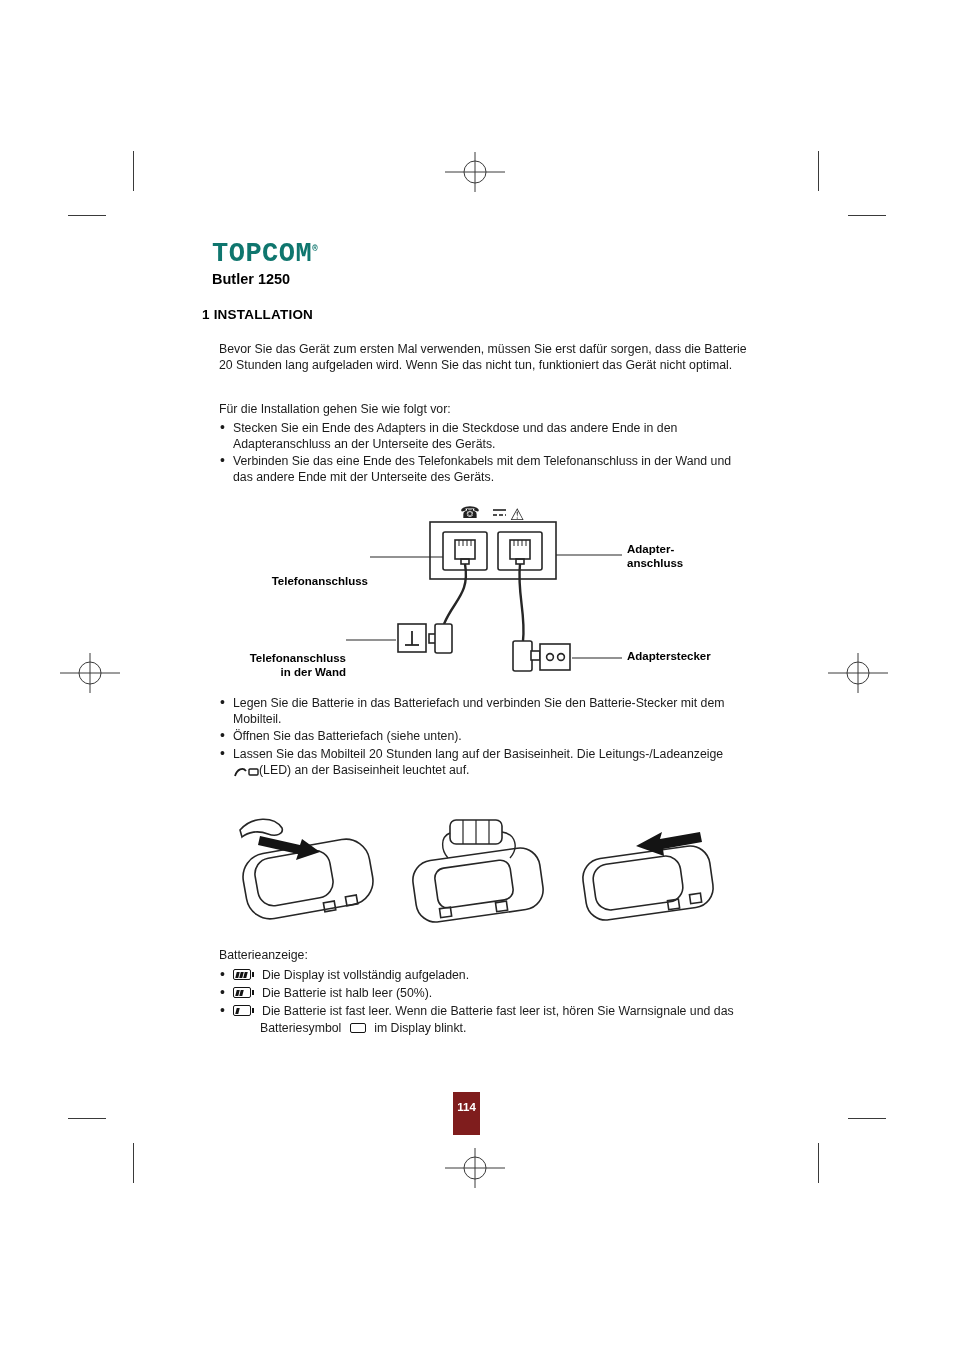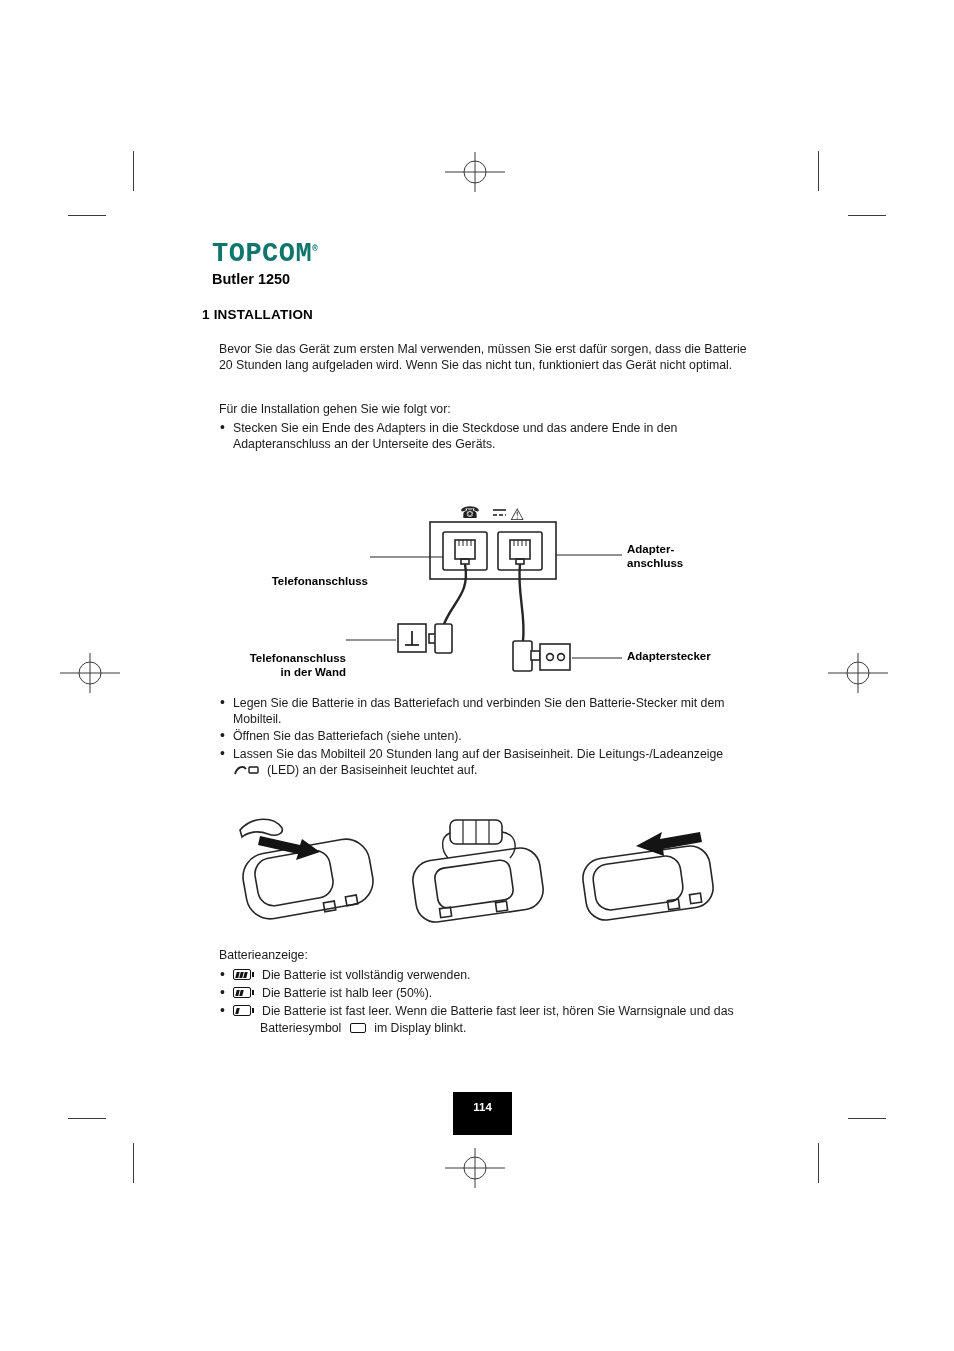--- a/index.html
+++ b/index.html
@@ -16,41 +16,41 @@
   .brand{font-weight:900;font-size:27px;letter-spacing:.5px;color:#0f766e;line-height:1;font-family:Liberation Mono, monospace;}
   .brand sup{font-size:9px;font-weight:700;vertical-align:10px;}
   .model{font-weight:700;font-size:14.5px;color:#000;margin-top:3px;}
 
   
   .title{font-weight:700;font-size:13.5px;letter-spacing:.2px;color:#000;}
   .body-text{font-size:12.3px;line-height:15.6px;}
   ul.bullets{list-style:none;margin:0;padding:0;width:530px;font-size:12.3px;line-height:15.6px;}
   ul.bullets>li{position:relative;padding-left:14px;margin-bottom:2px;}
   ul.bullets>li::before{content:"\2022";position:absolute;left:1px;top:-1px;font-size:14px;}
-  .led-line{display:flex;gap:8px;margin-top:1px;}
+  .led-line{display:flex;align-items:center;margin-top:1px;}
 
   
   .dlabel{position:absolute;font-weight:700;font-size:11.5px;line-height:13.5px;color:#000;}
   .right-align{text-align:right;margin-top:24px;}
 
   
   .bat{display:inline-block;position:relative;width:18px;height:11px;border:1.4px solid #141414;
        border-radius:2px;box-sizing:border-box;vertical-align:-1px;}
   .bat::after{content:"";position:absolute;right:-4px;top:2px;width:2.5px;height:4.5px;background:#141414;}
   .bat .bar{position:absolute;top:1.5px;bottom:1.5px;width:3px;background:#141414;transform:skewX(-14deg);}
   .bat-empty{width:16px;height:10px;}
   .bat-empty::after{display:none;}
   ul.batlist{list-style:none;margin:0;padding:0;width:640px;font-size:12.3px;line-height:15.6px;}
   ul.batlist>li{position:relative;padding-left:14px;margin-bottom:2.5px;}
   ul.batlist>li::before{content:"\2022";position:absolute;left:1px;top:-1px;font-size:14px;}
   .bat-row .bat{margin-right:11px;}
   .bat-row2{margin-left:27px;margin-top:1.5px;}
 
   
-  .pagebox{position:absolute;left:453px;top:1092px;width:59px;height:43px;background:#000000;
+  .pagebox{position:absolute;left:453px;top:1092px;width:27px;height:43px;background:#7f1d1d;
            color:#fff;font-weight:700;font-size:11.5px;text-align:center;padding-top:9px;box-sizing:border-box;}
 
   svg{display:block;}
   .line-art{stroke:#262626;fill:none;stroke-width:1.6;}
   .line-art-fill{stroke:#262626;fill:#ffffff;stroke-width:1.6;}
 </style>
 </head>
 <body>
 
 <div class="page">
@@ -91,20 +91,21 @@
   </div>
 
   <div class="abs title" style="left:202px;top:307px;">1 INSTALLATION</div>
 
   <div class="abs body-text" style="left:219px;top:342px;width:530px;">Bevor Sie das Gerät zum ersten Mal verwenden, müssen Sie erst dafür sorgen, dass die Batterie 20 Stunden lang aufgeladen wird. Wenn Sie das nicht tun, funktioniert das Gerät nicht optimal.</div>
 
   <div class="abs body-text" style="left:219px;top:402px;">Für die Installation gehen Sie wie folgt vor:</div>
 
   <ul class="bullets abs" style="left:219px;top:421px;">
     <li><span>Stecken Sie ein Ende des Adapters in die Steckdose und das andere Ende in den Adapteranschluss an der Unterseite des Geräts.</span></li>
+    <li><span>Verbinden Sie das eine Ende des Telefonkabels mit dem Telefonanschluss in der Wand und das andere Ende mit der Unterseite des Geräts.</span></li>
   </ul>
 
   <svg class="abs" style="left:230px;top:498px;" width="530" height="195" viewBox="0 0 530 195">
 
     <text x="230" y="20" font-size="16" fill="#222">☎</text>
     <g>
       <line x1="263" y1="12" x2="276" y2="12" stroke="#222" stroke-width="1.6"></line>
       <line x1="263" y1="17" x2="267" y2="17" stroke="#222" stroke-width="1.6"></line>
       <line x1="269" y1="17" x2="273" y2="17" stroke="#222" stroke-width="1.6"></line>
       <line x1="275" y1="17" x2="276" y2="17" stroke="#222" stroke-width="1.6"></line>
@@ -217,21 +218,21 @@
     <rect x="26" y="54" width="88" height="46" rx="15" class="line-art" transform="rotate(-8 70 77)"></rect>
     <rect x="100" y="94" width="11" height="9" class="line-art" transform="rotate(-8 105 98)"></rect>
     <rect x="122" y="88" width="11" height="9" class="line-art" transform="rotate(-8 127 92)"></rect>
     <path d="M132 26 L92 33 L94 26 L68 40 L96 50 L95 43 L134 36 Z" fill="#141414"></path>
   </svg>
 
   <div class="abs body-text" style="left:219px;top:948px;">Batterieanzeige:</div>
 
   <ul class="batlist abs" style="left:219px;top:968px;">
     <li class="bat-row">
-      <span class="bat"><i class="bar" style="left:1.5px;"></i><i class="bar" style="left:5.8px;"></i><i class="bar" style="left:10px;"></i></span><span>Die Batterie ist vollständig verwenden.</span>
+      <span class="bat"><i class="bar" style="left:1.5px;"></i><i class="bar" style="left:5.8px;"></i><i class="bar" style="left:10px;"></i></span><span>Die Display ist vollständig aufgeladen.</span>
     </li>
     <li class="bat-row">
       <span class="bat"><i class="bar" style="left:1.5px;"></i><i class="bar" style="left:5.8px;"></i></span><span>Die Batterie ist halb leer (50%).</span>
     </li>
     <li class="bat-row">
       <span class="bat"><i class="bar" style="left:1.5px;"></i></span><span>Die Batterie ist fast leer. Wenn die Batterie fast leer ist, hören Sie Warnsignale und das</span>
       <div class="bat-row2">
         <span>Batteriesymbol</span>
         <span class="bat bat-empty" style="margin:0 5px;"></span>
         <span>im Display blinkt.</span>

